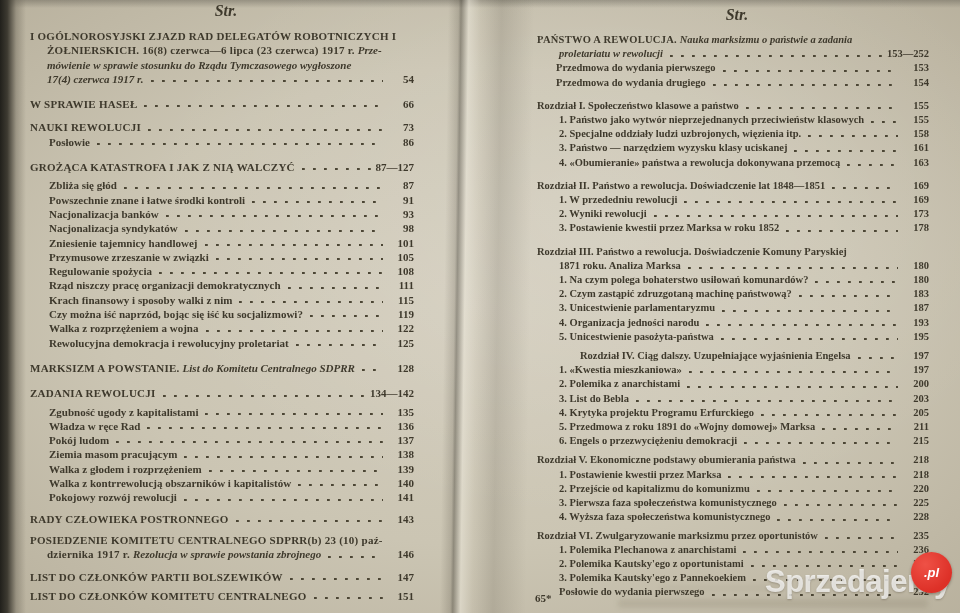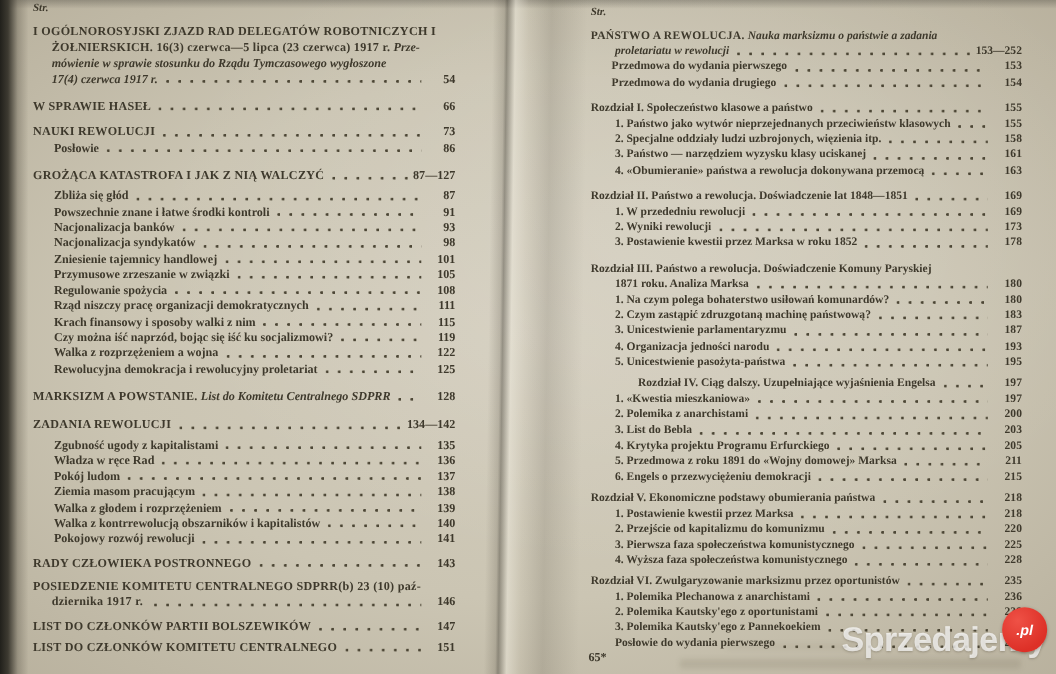--- a/index.html
+++ b/index.html
@@ -28,21 +28,21 @@
       rgba(45,42,34,.38) 15%,
       rgba(235,231,218,.55) 24%,
       rgba(200,194,178,.10) 38%,
       rgba(70,64,52,.16) 62%,
       rgba(70,64,52,0) 100%);
     transform:rotate(.8deg);
   }
   .page{position:absolute;top:0;color:#3e392c;}
   .page-left{left:30px;width:384px;}
   .page-right{left:537px;width:392px;}
-  .str{font-style:italic;font-weight:700;font-size:10px;text-align:left;margin-right:-8px;}
+  .str{font-style:italic;font-weight:700;font-size:16px;text-align:center;margin-right:-8px;}
   .page-left .str{margin-top:2px;}
   .page-right .str{margin-top:6px;}
   .entries{margin-top:9px;font-family:Liberation Serif, serif;}
   .row{font-weight:700;}
   .page-left .row{font-size:11px;line-height:14.3px;}
   .page-right .row{font-size:10.5px;line-height:14.2px;}
   .row.sub{padding-left:19px;}
   .row.item{padding-left:22px;}
   .line{display:flex;align-items:baseline;}
   .page-left .line.cont{padding-left:17px;}
@@ -83,21 +83,21 @@
   <div class="edge-top"></div>
 
   <div class="page page-left">
     <div class="str">Str.</div>
     <div class="entries">
         <div class="row main">
           <div class="line">
             <span class="t n">I OGÓLNOROSYJSKI ZJAZD RAD DELEGATÓW ROBOTNICZYCH I</span>
           </div>
           <div class="line cont">
-            <span class="t n">ŻOŁNIERSKICH. 16(3) czerwca—5 lipca (23 czerwca) 1917 r. </span>
+            <span class="t n">ŻOŁNIERSKICH. 16(8) czerwca—6 lipca (23 czerwca) 1917 r. </span>
             <span class="t i">Prze-</span>
           </div>
           <div class="line cont">
             <span class="t i">mówienie w sprawie stosunku do Rządu Tymczasowego wygłoszone</span>
           </div>
           <div class="line cont">
             <span class="t i">17(4) czerwca 1917 r.</span>
             <span class="leader"></span>
             <span class="pg">54</span>
           </div>
@@ -284,20 +284,21 @@
             <span class="leader"></span>
             <span class="pg">143</span>
           </div>
         </div>
         <div class="row main" style="margin-top: 7px;">
           <div class="line">
             <span class="t n">POSIEDZENIE KOMITETU CENTRALNEGO SDPRR(b) 23 (10) paź-</span>
           </div>
           <div class="line cont">
             <span class="t n">dziernika 1917 r. </span>
+            <span class="t i">Rezolucja w sprawie powstania zbrojnego</span>
             <span class="leader"></span>
             <span class="pg">146</span>
           </div>
         </div>
         <div class="row main" style="margin-top: 8px;">
           <div class="line">
             <span class="t n">LIST DO CZŁONKÓW PARTII BOLSZEWIKÓW</span>
             <span class="leader"></span>
             <span class="pg">147</span>
           </div>

